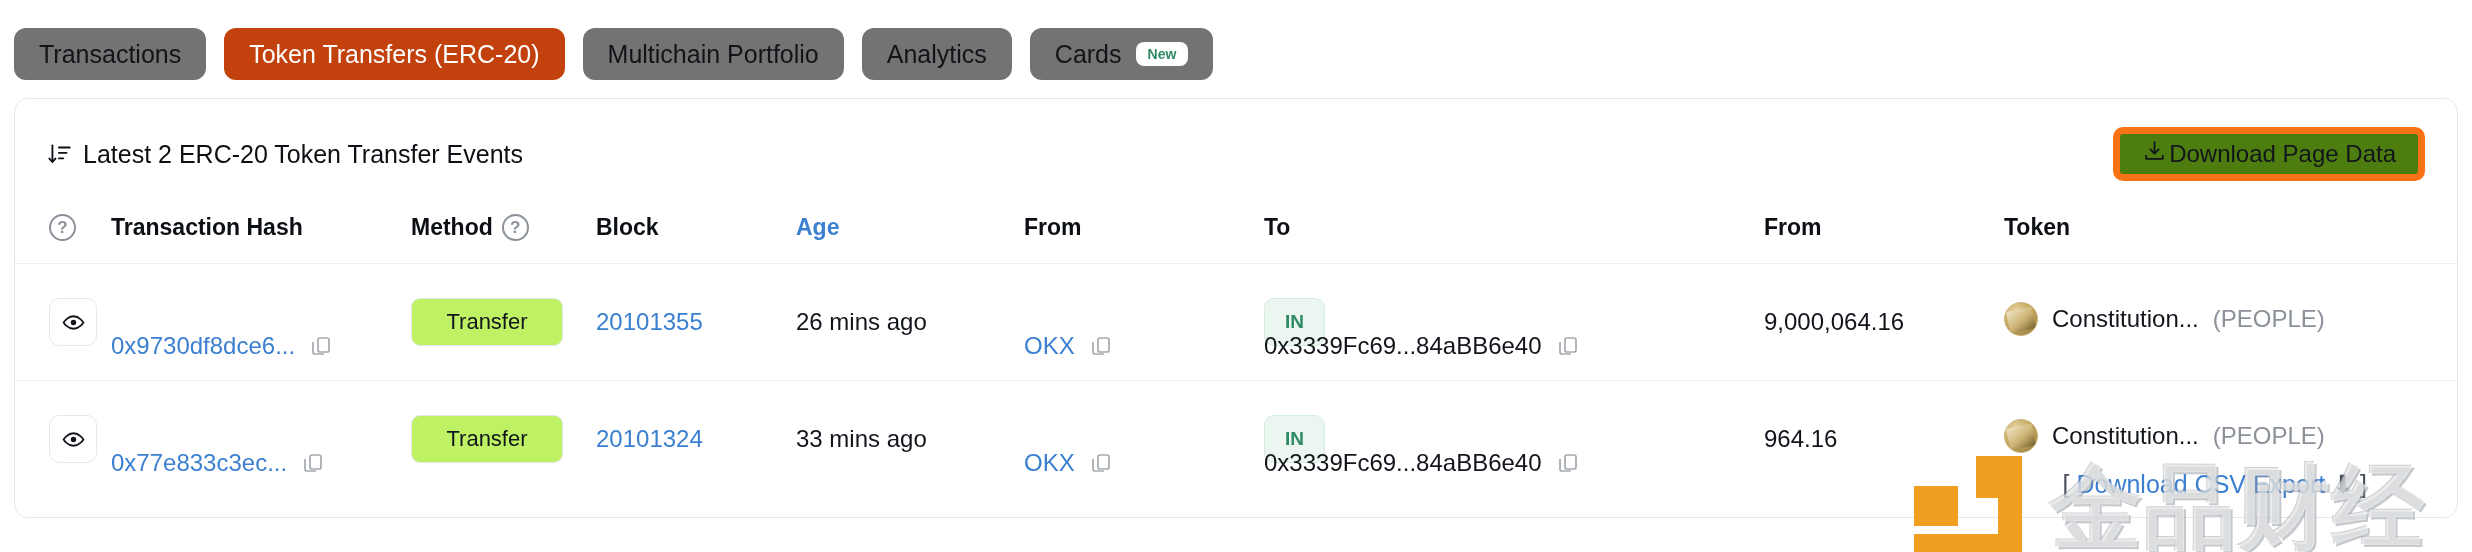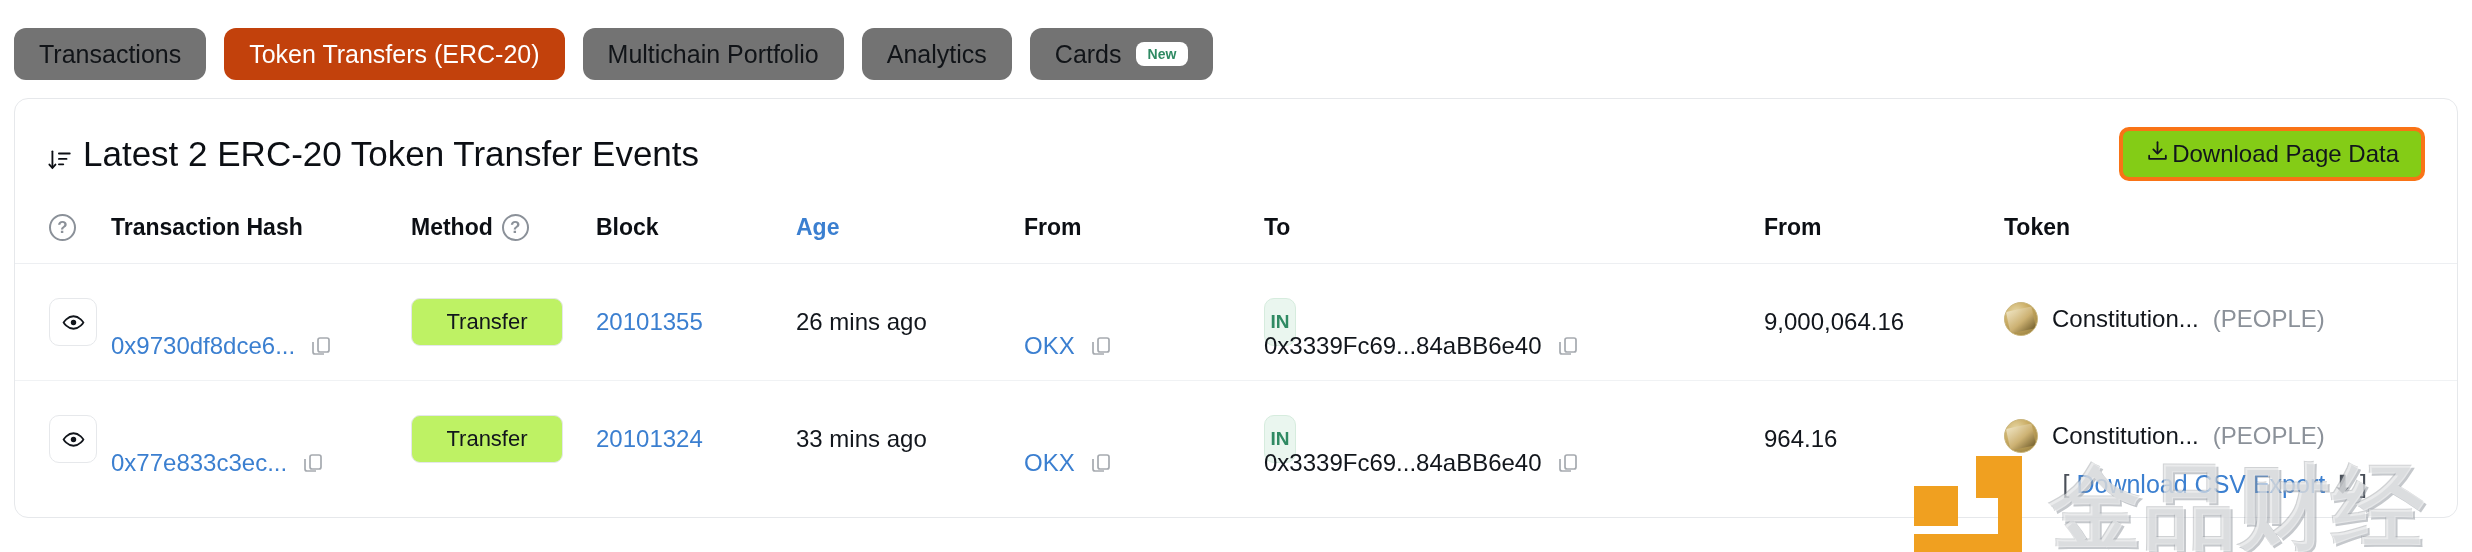--- a/index.html
+++ b/index.html
@@ -48,26 +48,26 @@
     min-height: 420px;
     position: relative;
     overflow: hidden;
   }
   .card-head {
     display: flex; align-items: center; justify-content: space-between;
     padding: 28px 32px 22px 32px;
   }
   .card-title {
     display: flex; align-items: center; gap: 10px;
-    font-size: 35px; color: #0c0f14; font-weight: 400;
+    font-size: 25px; color: #0c0f14; font-weight: 400;
   }
   .sort-icon { display:inline-block; width: 26px; height: 26px; }
   .dl-btn {
     display: inline-flex; align-items: center; gap: 2px;
-    border: 4px solid #f97316; background: #84cc16;
+    border: 7px solid #f97316; background: #4d7c0f;
     border-radius: 10px; height: 54px; padding: 0 22px;
     font-size: 24px; color: #12161c; cursor: pointer;
     font-family: "Liberation Sans", sans-serif;
   }
 
   
   table { width: 100%; border-collapse: collapse; table-layout: fixed; }
   thead th {
     text-align: left; font-size: 23px; font-weight: 700; color: #0c0f14;
     padding: 10px 0 22px 0;
@@ -113,21 +113,21 @@
   .copy-icon { cursor:pointer; display:inline-flex; opacity:.62; }
 
   .pill-method {
     display:inline-flex; align-items:center; justify-content:center;
     min-width: 152px; height: 48px; padding: 0 16px;
     border: 1px solid #e4e7ea; border-radius: 9px;
     background: #bef264; color: #12161c; font-size: 22px;
   }
   .pill-in {
     display:inline-flex; align-items:center; justify-content:center;
-    width: 32px; height: 48px; border-radius: 10px;
+    width: 61px; height: 48px; border-radius: 10px;
     background: #eaf6ef; border: 1px solid #d6ecde;
     color: #2f8a63; font-size: 19px; font-weight: 600;
   }
   .token-cell { display:inline-flex; align-items:center; gap: 14px; }
   .token-avatar {
     width: 34px; height: 34px; border-radius: 50%;
     background: radial-gradient(circle at 35% 30%, #e8d9a8 0%, #c9ab62 45%, #8a7335 100%);
     border: 1px solid #cbb77e; flex: none; overflow:hidden; position:relative;
   }
   .token-avatar::after{

